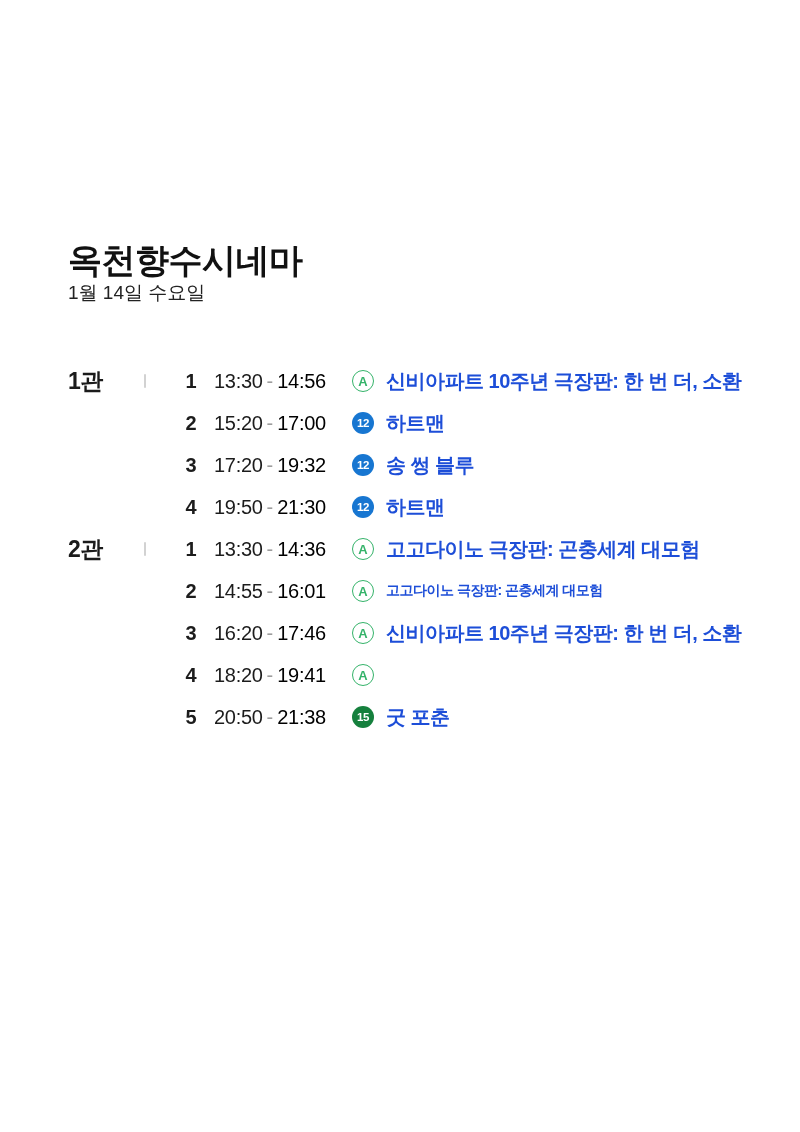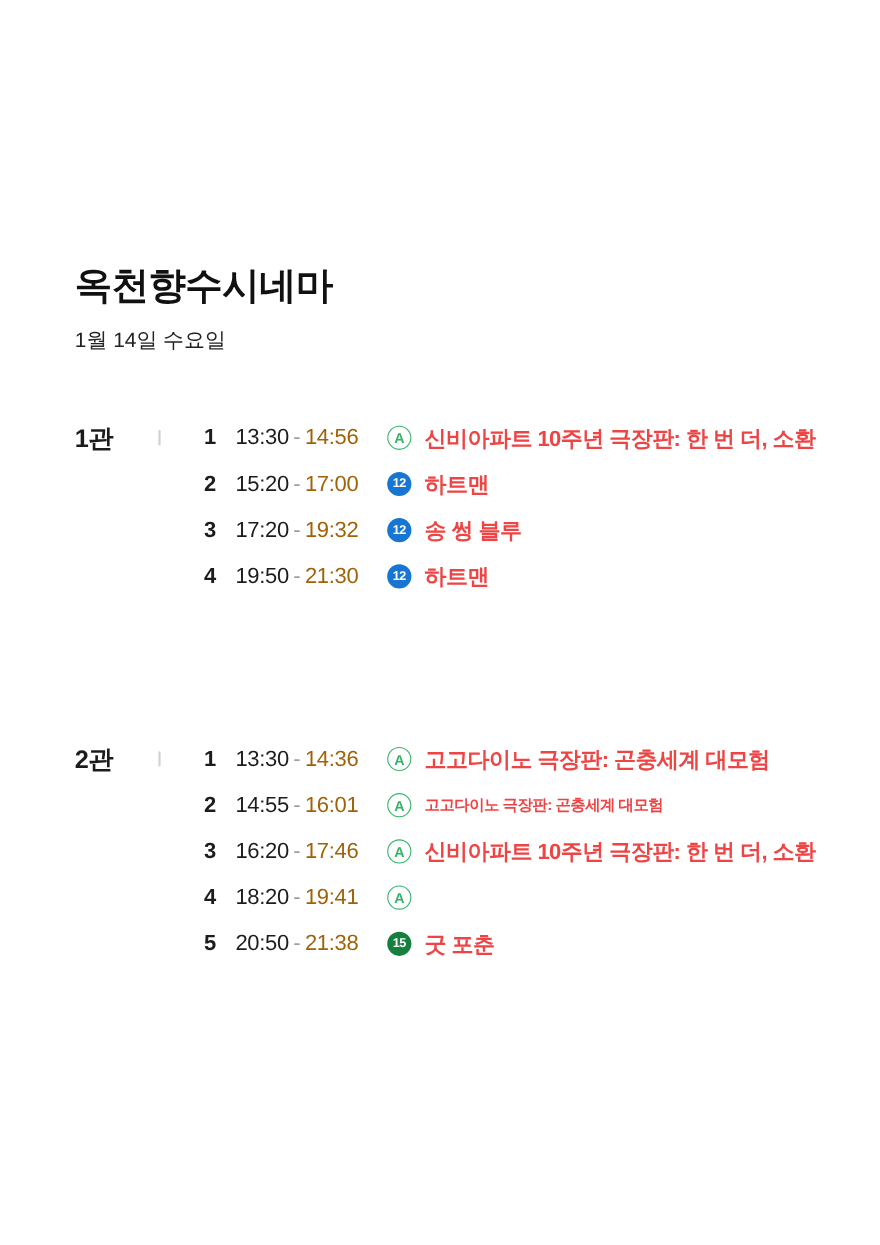--- a/index.html
+++ b/index.html
@@ -19,32 +19,31 @@
   }
   .page-title {
     margin: 0;
     font-size: 34px;
     line-height: 41px;
     font-weight: 800;
     letter-spacing: -0.5px;
     color: #111111;
   }
   .page-date {
-    margin-top: 17px;
     font-size: 19px;
     line-height: 23px;
     font-weight: 400;
     color: #222222;
   }
   .theater-block {
     display: flex;
     align-items: flex-start;
   }
   .theater-block.first { margin-top: 56px; }
-  .theater-block.second { margin-top: 124px; }
+  .theater-block.second { }
   .block-head {
     width: 78px;
     height: 42px;
     display: flex;
     align-items: center;
     flex-shrink: 0;
   }
   .theater-name {
     font-size: 23px;
     font-weight: 700;
@@ -91,21 +90,21 @@
   }
   .dash {
     margin: 0 4px;
     font-size: 20px;
     font-weight: 400;
     color: #9d9d9d;
   }
   .end {
     font-size: 20px;
     font-weight: 400;
-    color: #a16207;
+    color: #000000;
     letter-spacing: -0.3px;
   }
   .badge {
     margin-left: 14px;
     width: 22px;
     height: 22px;
     flex-shrink: 0;
     border-radius: 50%;
     display: flex;
     align-items: center;
@@ -120,21 +119,21 @@
   }
   .badge-outline {
     background: transparent;
     border: 1.5px solid currentColor;
     font-size: 13px;
   }
   .title {
     margin-left: 12px;
     font-size: 20px;
     font-weight: 700;
-    color: #ef4444;
+    color: #1d4ed8;
     letter-spacing: -0.5px;
     white-space: nowrap;
     display: flex;
     align-items: center;
   }
   .title.small { font-size: 14px; }
   .prefix { font-weight: 700; }
   .prefix-bar {
     display: inline-block;
     width: 1.5px;

